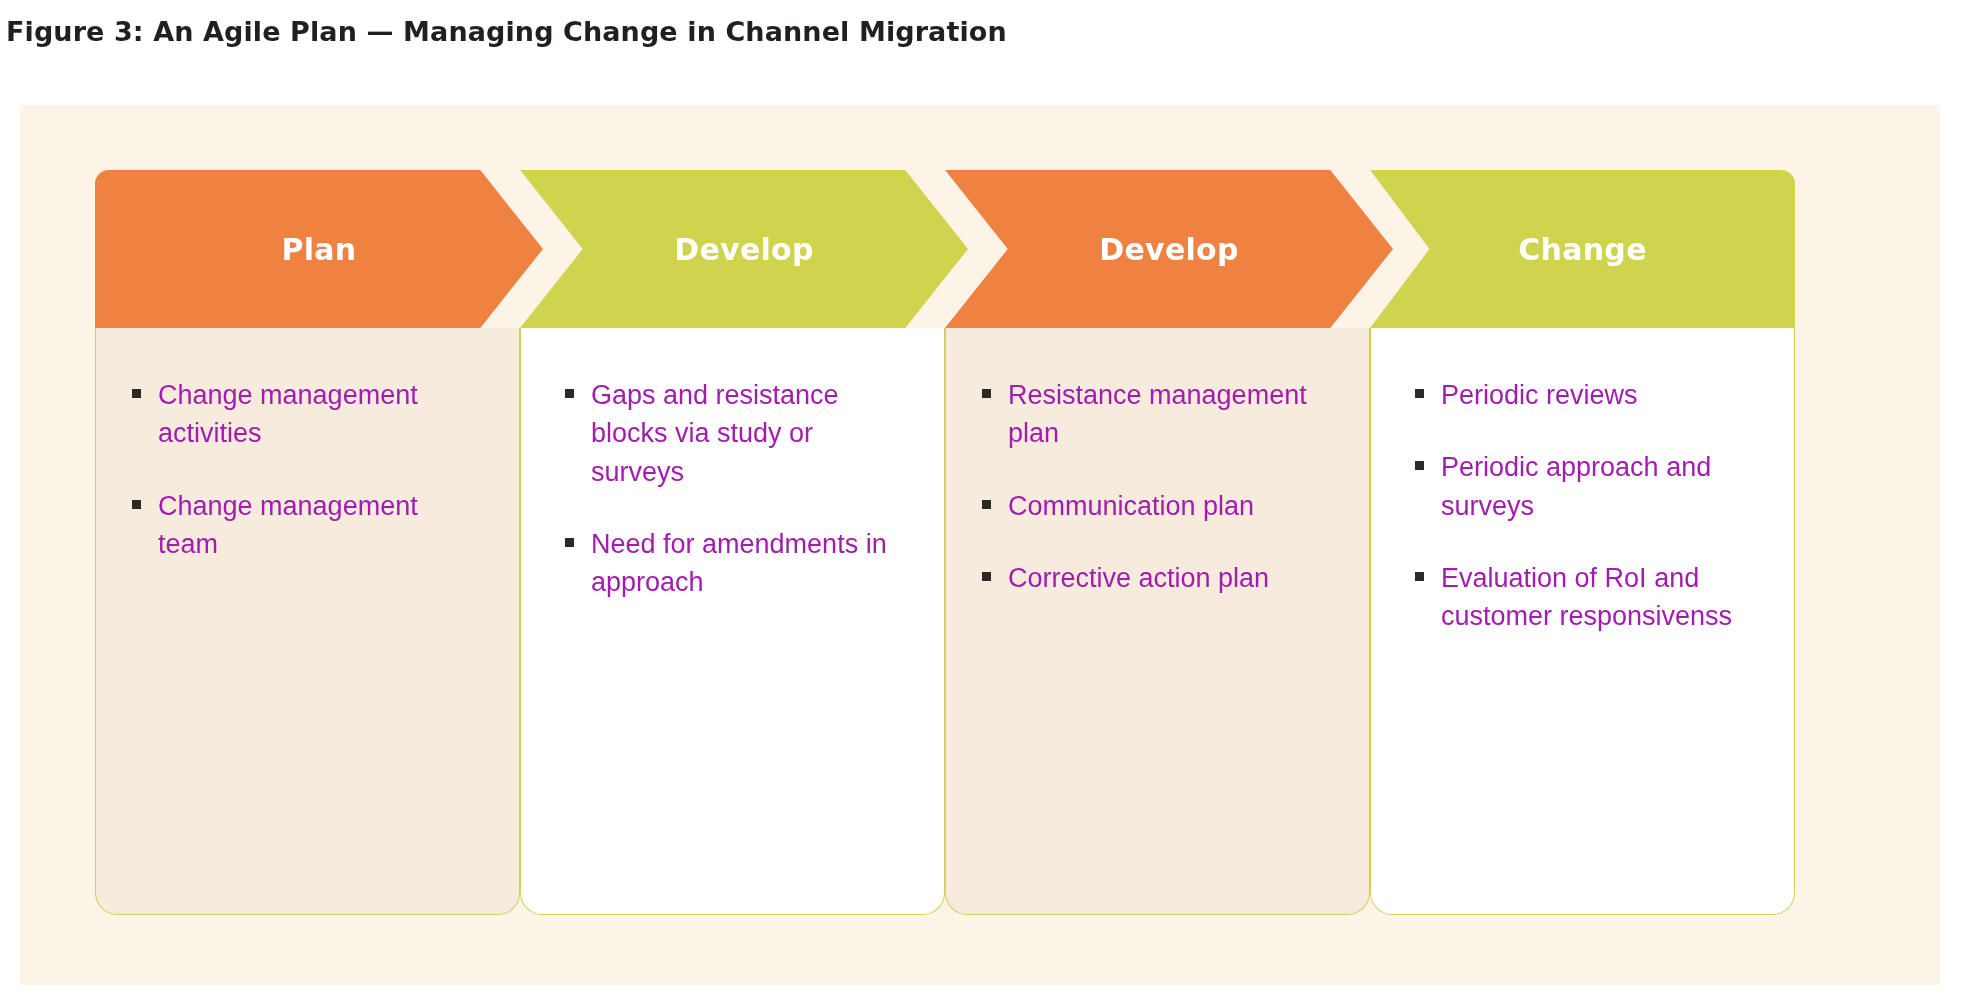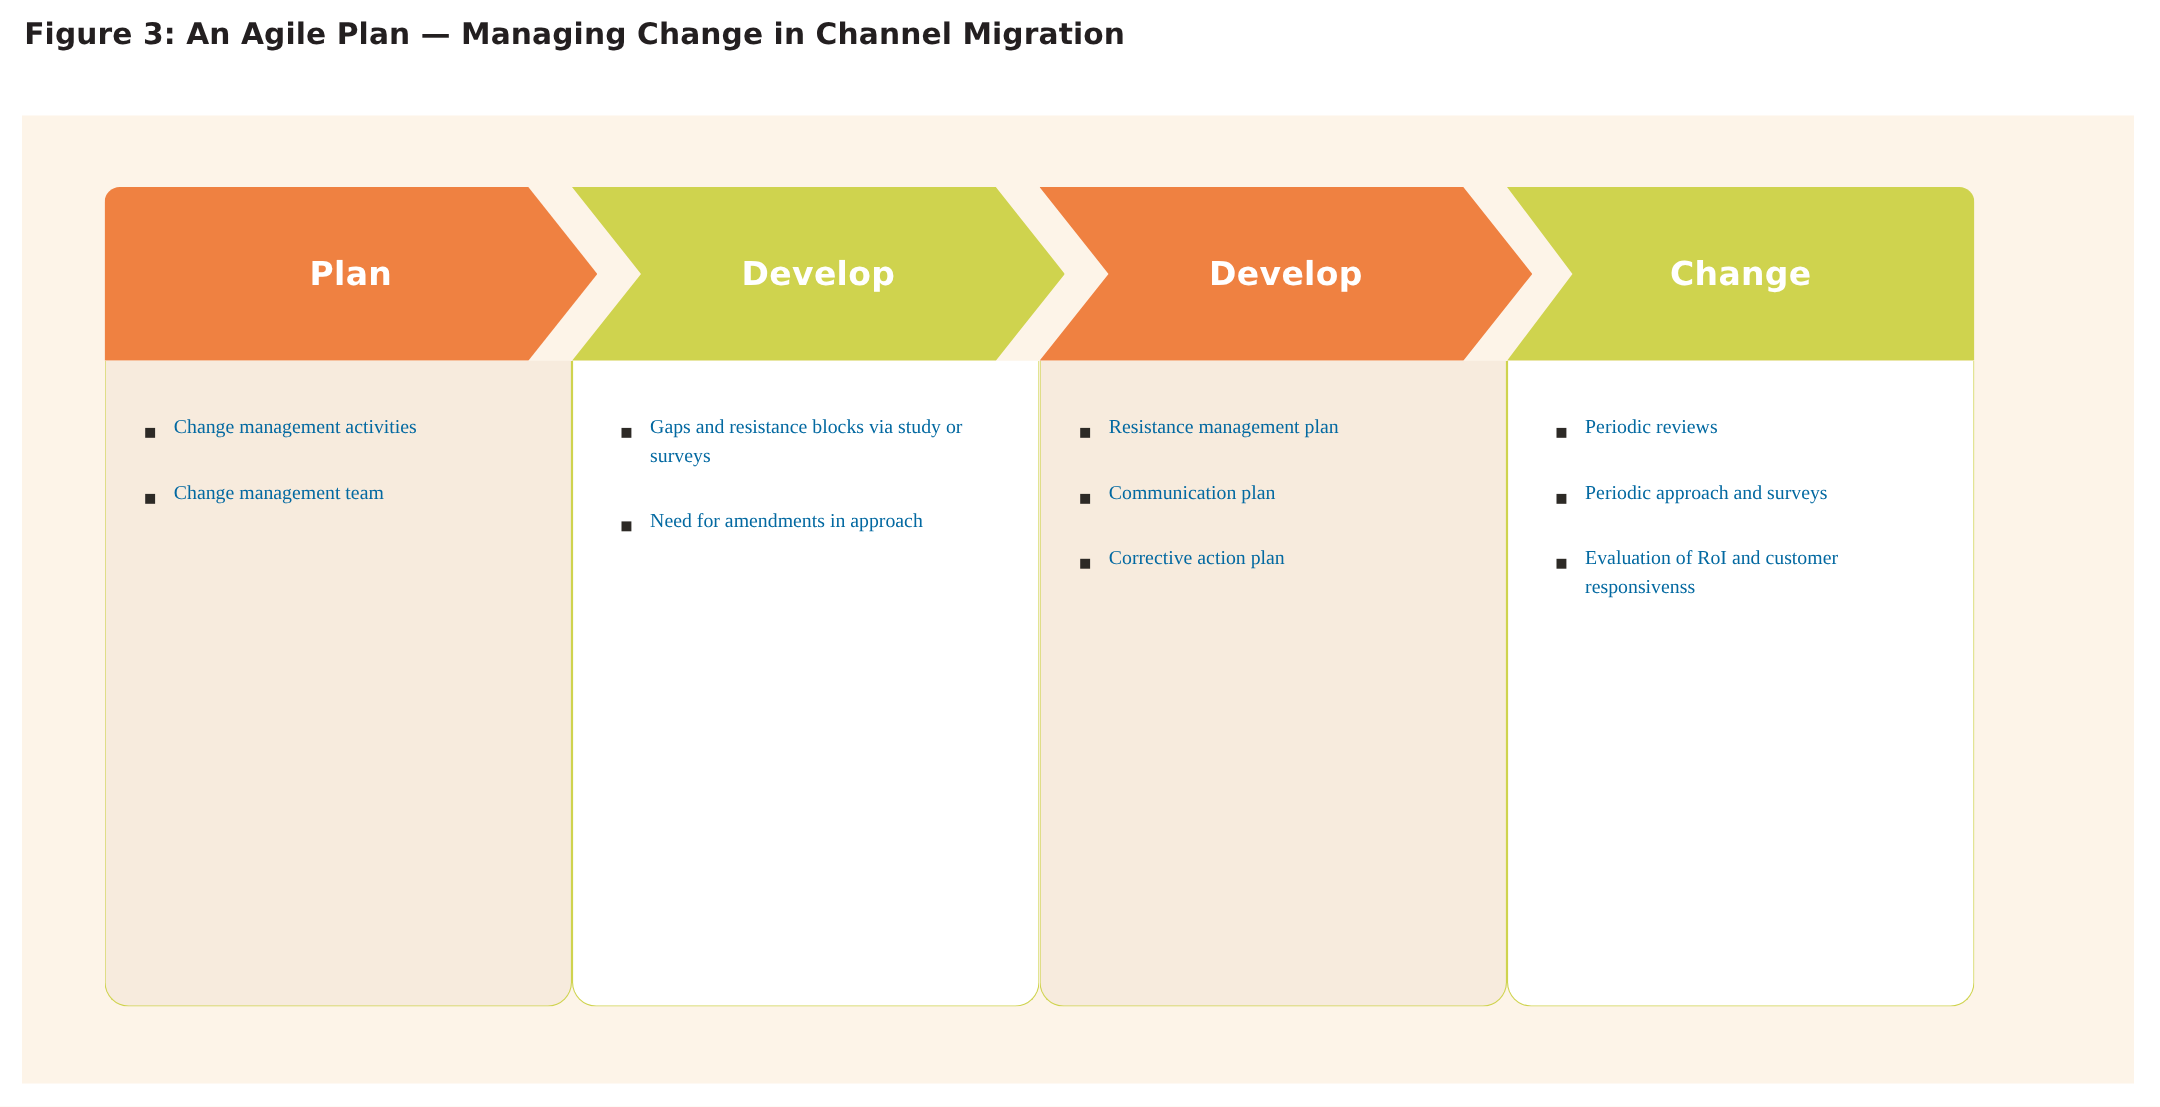--- a/index.html
+++ b/index.html
@@ -11,21 +11,21 @@
     height: 1006px;
     background: #ffffff;
     font-family: "DejaVu Sans", sans-serif;
     overflow: hidden;
   }
   .figure-title {
     font-family: "DejaVu Sans", sans-serif;
     font-weight: bold;
     font-size: 27px;
     color: #231f20;
-    padding: 16px 0 0 22px;
+    padding: 16px 0 0 6px;
     letter-spacing: 0.1px;
   }
   .panel {
     position: absolute;
     left: 20px;
     top: 105px;
     width: 1920px;
     height: 880px;
     background: #fdf4e8;
   }
@@ -111,24 +111,24 @@
 
   ul.bullets {
     list-style: none;
     margin: 0;
     padding: 0;
   }
   ul.bullets li {
     position: relative;
     padding-left: 30px;
     margin-bottom: 34px;
-    font-family: Liberation Serif, serif;
-    font-size: 18px;
+    font-family: Liberation Sans, sans-serif;
+    font-size: 27px;
     line-height: 1.42;
-    color: #0369a1;
+    color: #a21caf;
   }
   ul.bullets li:last-child { margin-bottom: 0; }
   ul.bullets li .sq {
     position: absolute;
     left: 4px;
     top: 13px;
     width: 9px;
     height: 9px;
     background: #2d2a26;
   }

